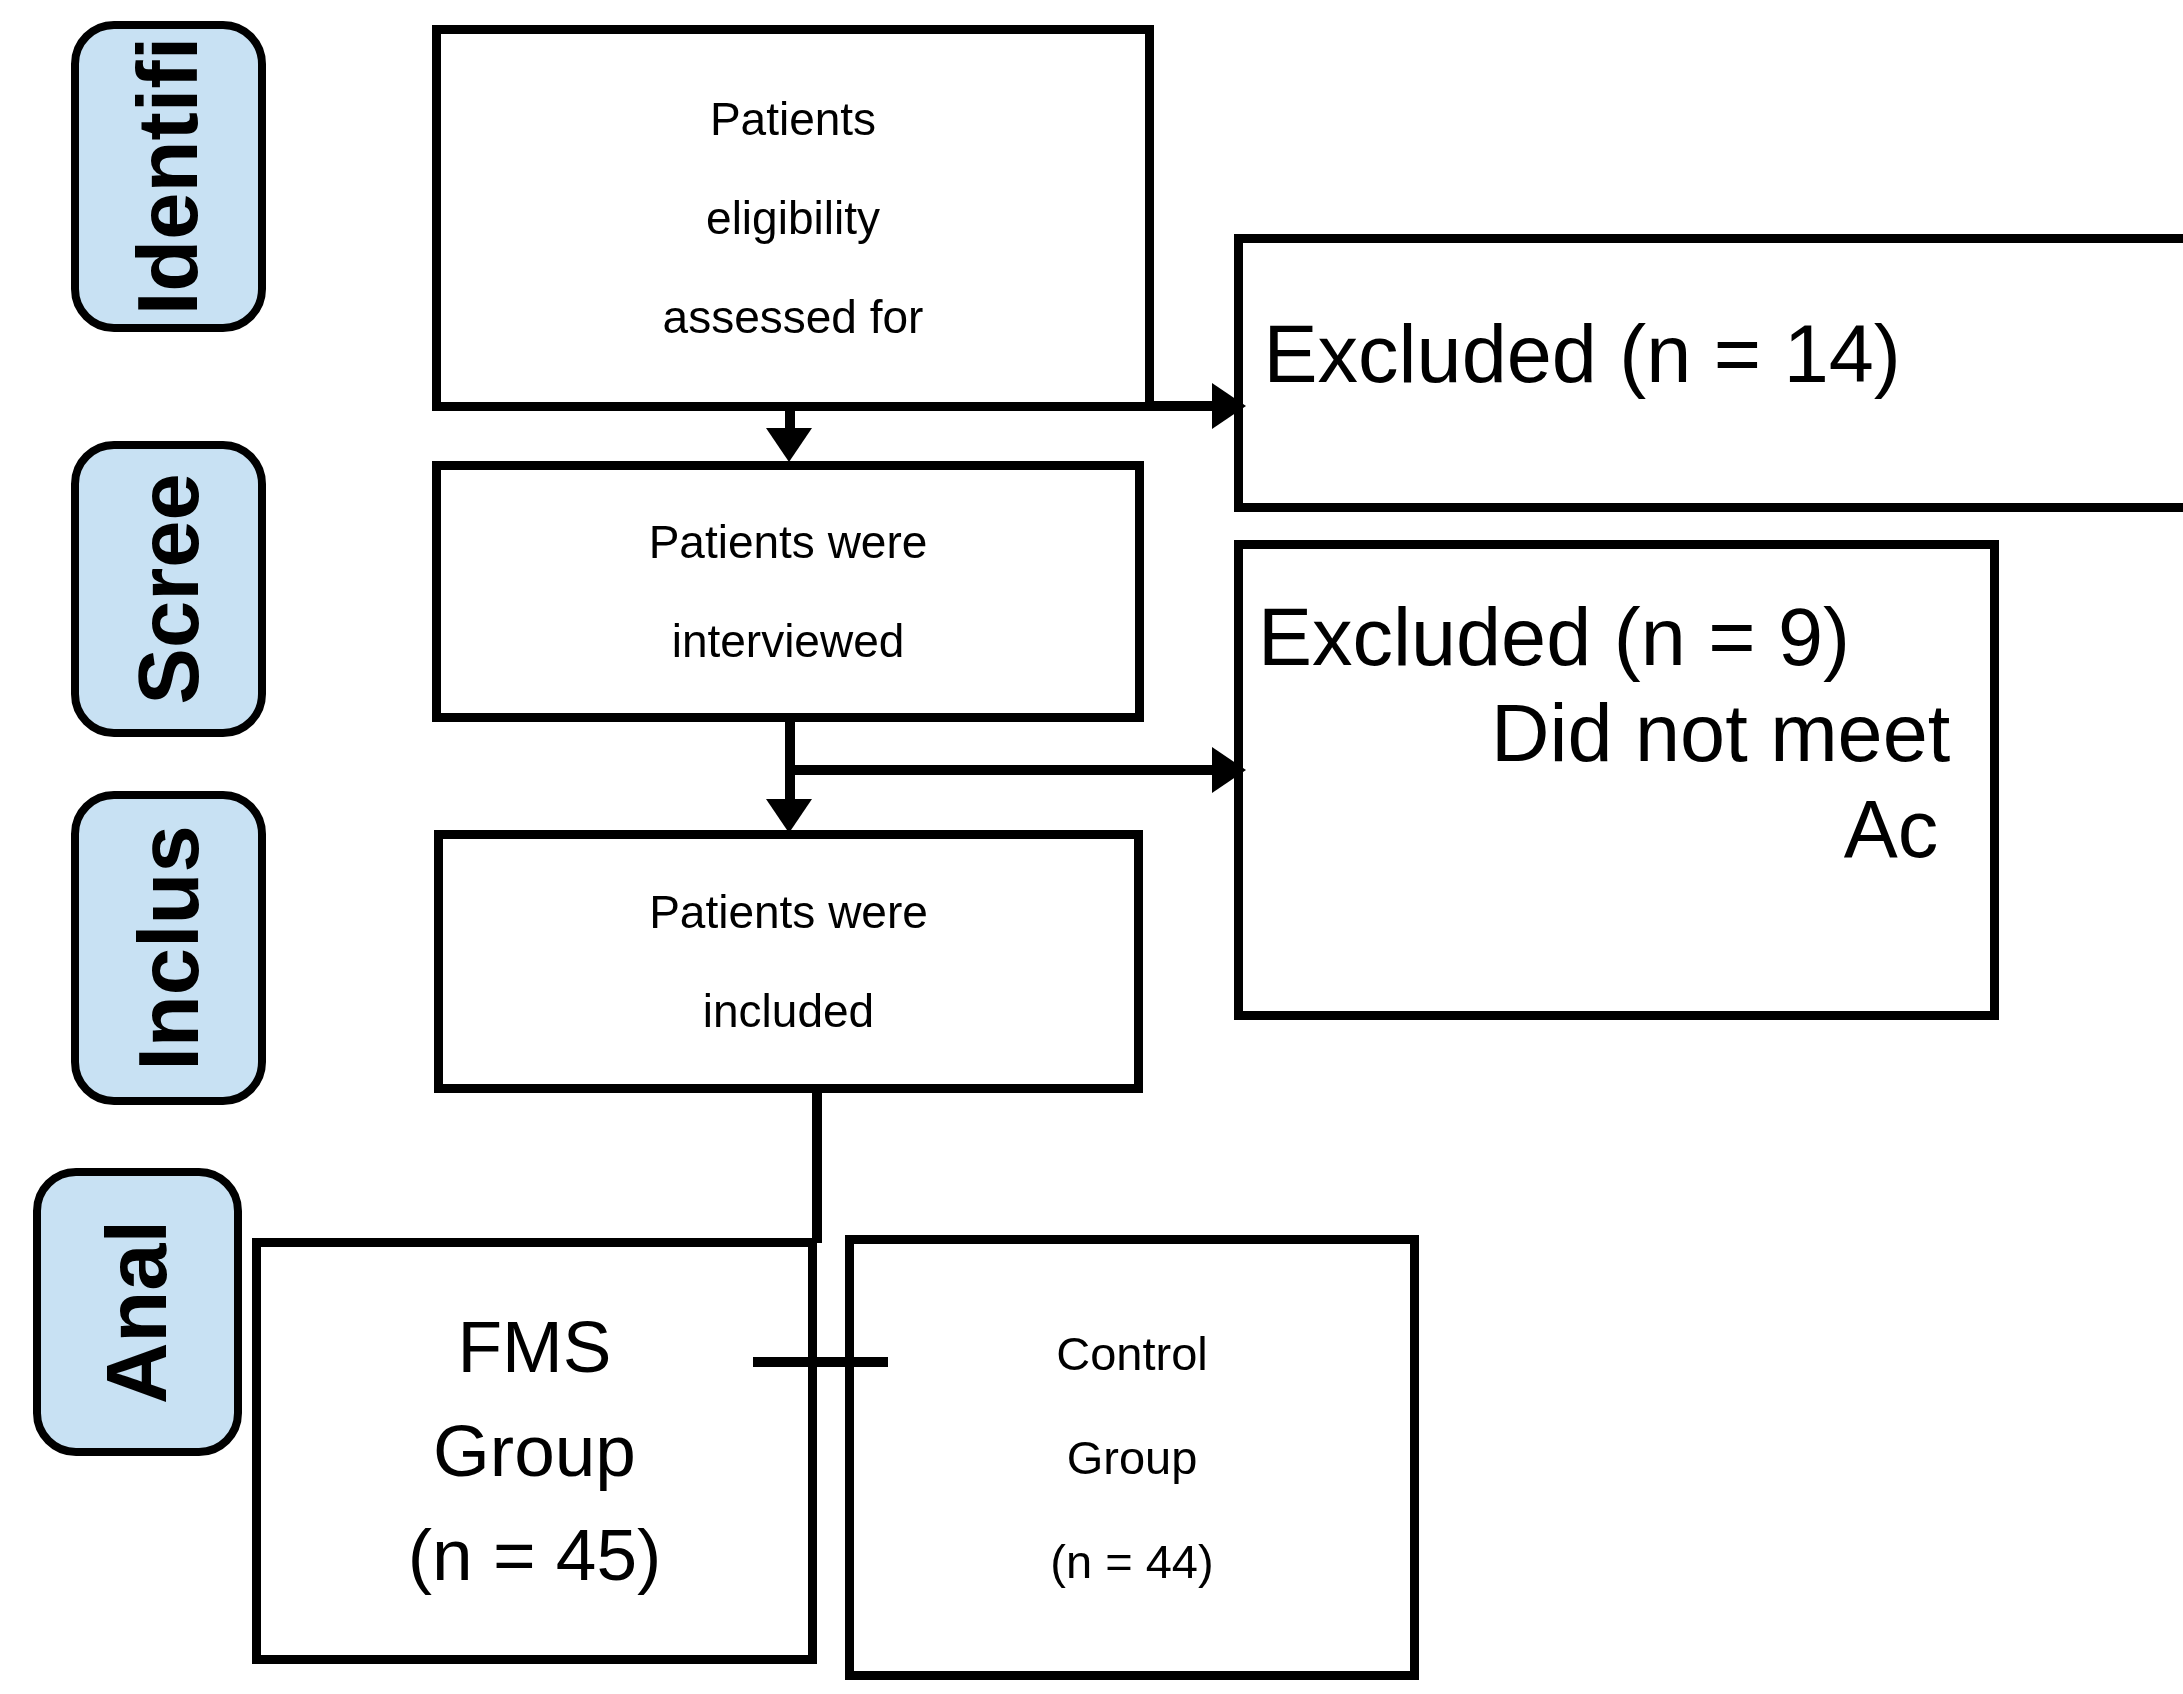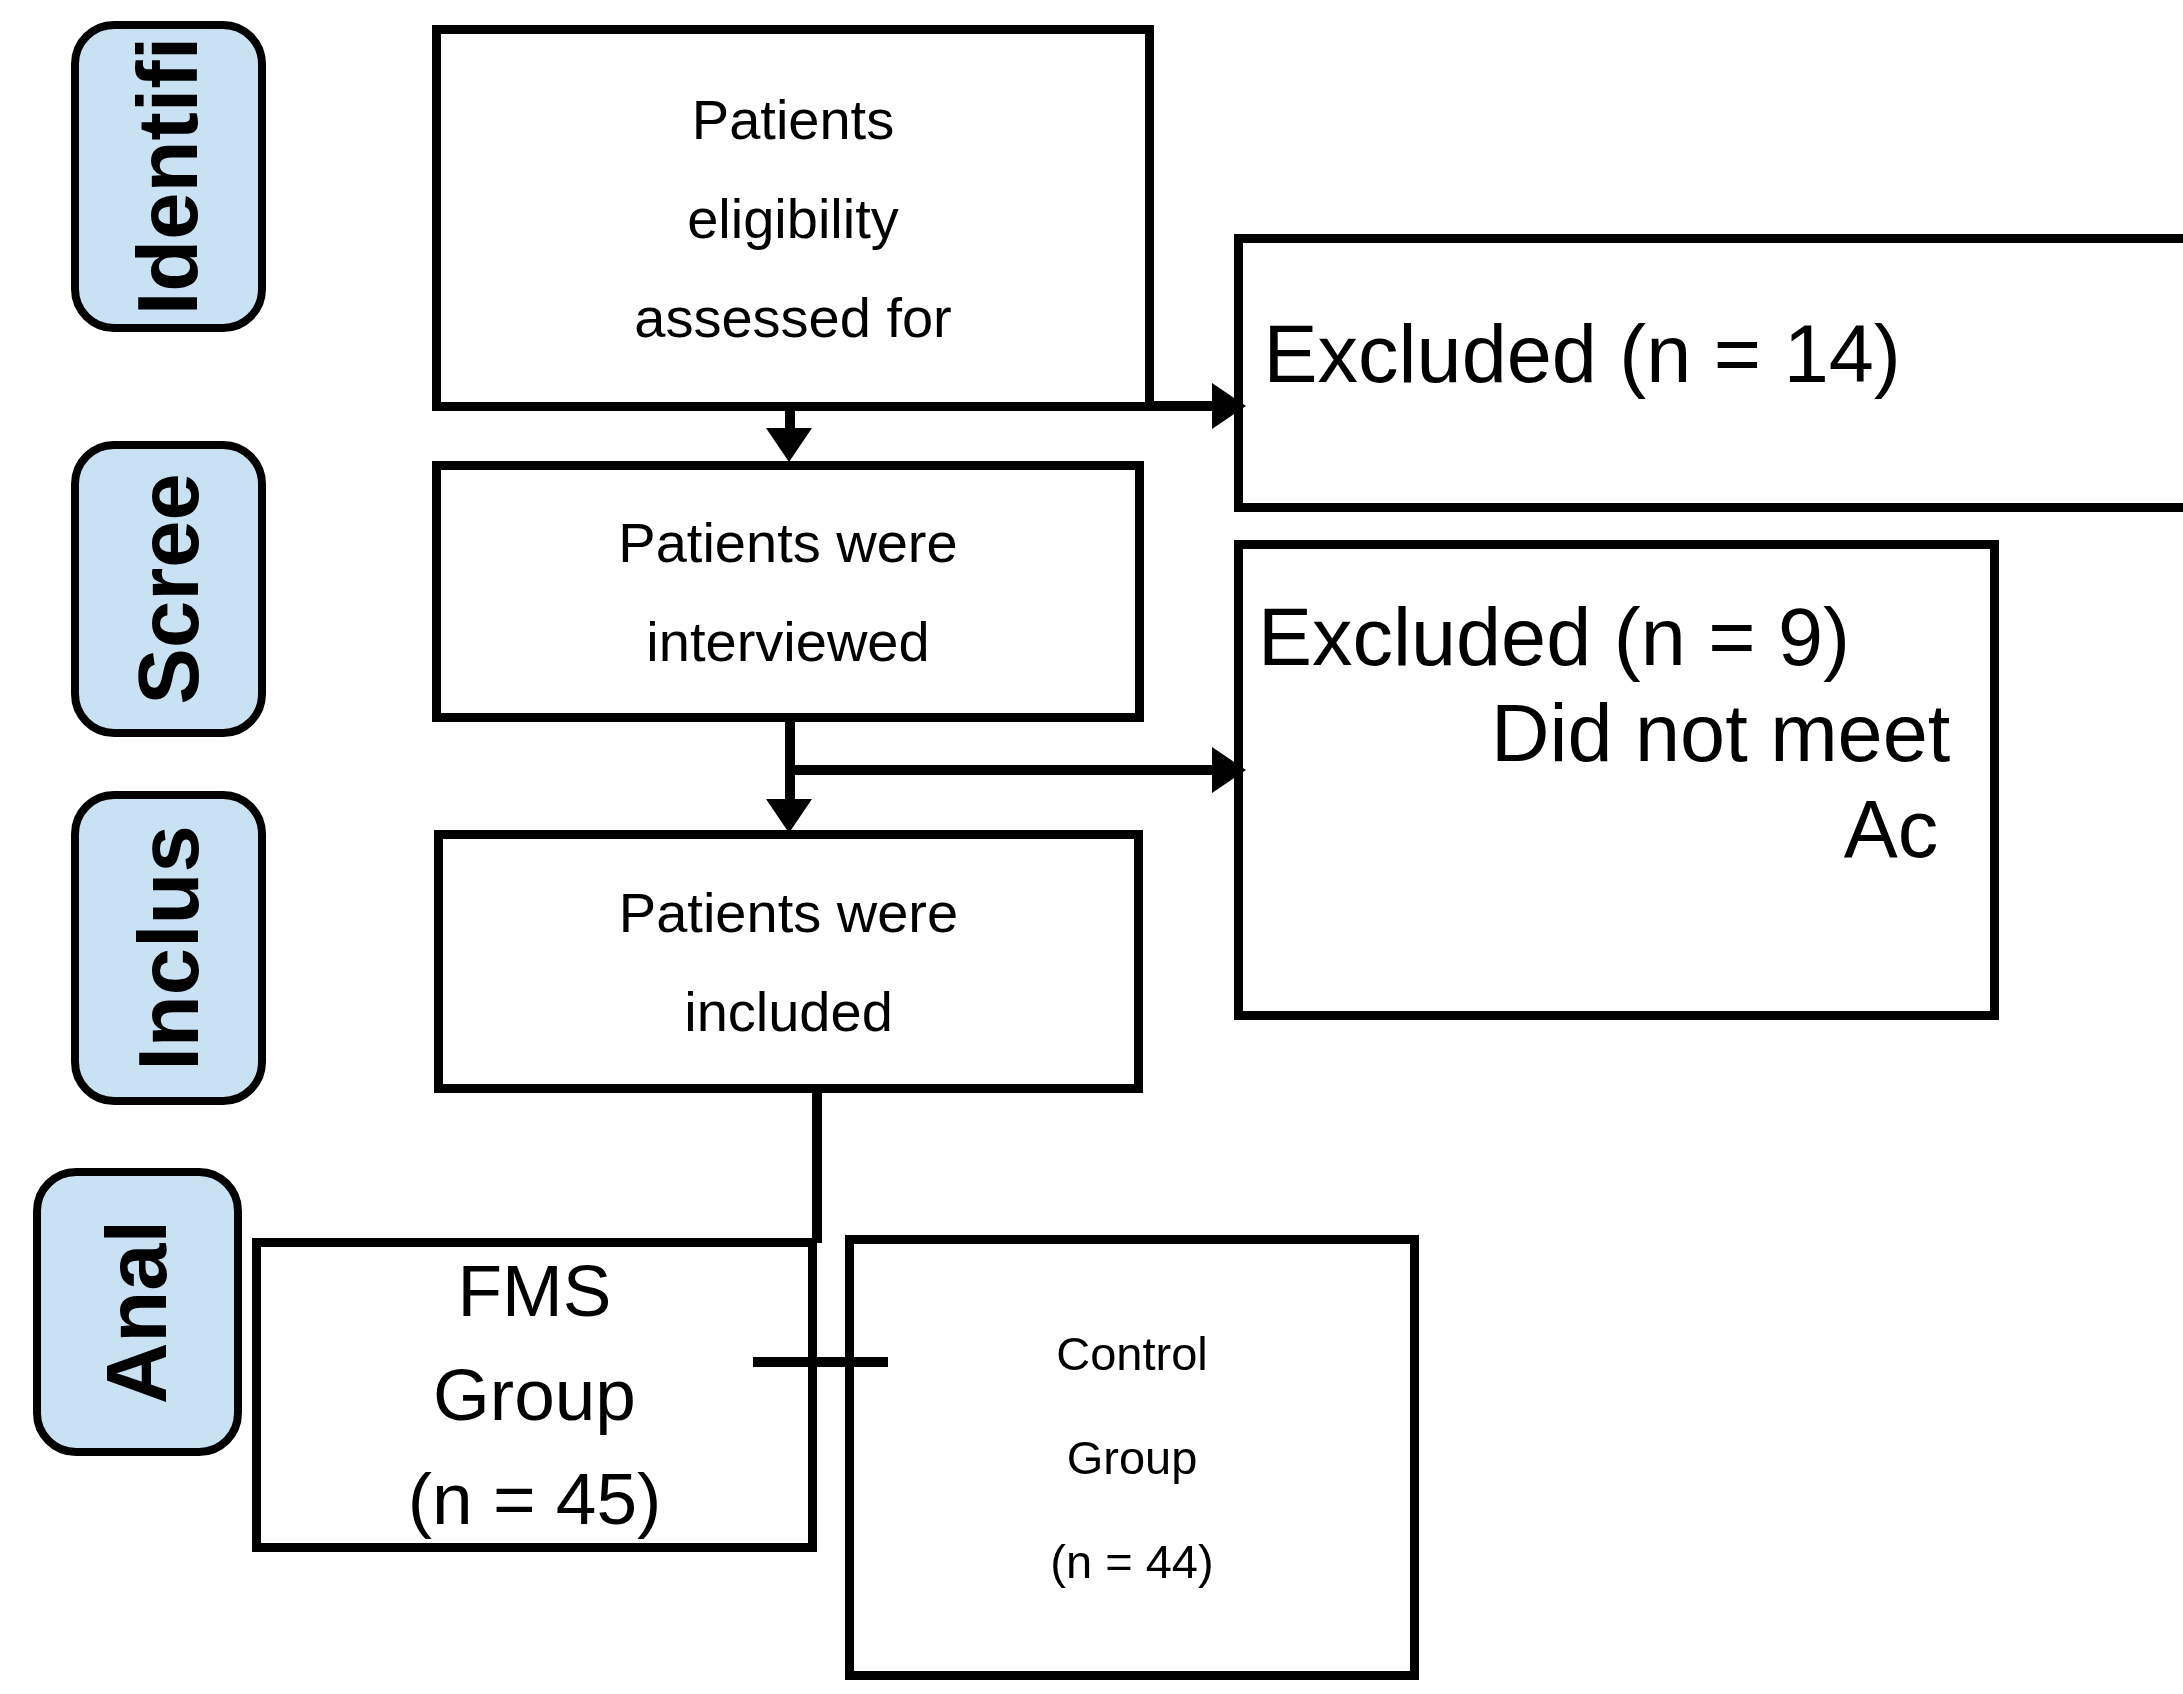--- a/index.html
+++ b/index.html
@@ -32,26 +32,26 @@
   #stage-analysis       { left: 33px;  top: 1168px; width: 209px; height: 288px; }
 
   
   .flowbox {
     position: absolute;
     background: #fff;
     border: 9.6px solid #000;
     display: flex; flex-direction: column;
     align-items: center; justify-content: center;
     text-align: center;
-    font-size: 56px; line-height: 99px;
+    font-size: 46px; line-height: 99px;
   }
   #box-assessed    { left: 432px;  top: 25.4px;   width: 722px; height: 386px; }
   #box-interviewed { left: 432px;  top: 461px;  width: 712px; height: 261px; }
   #box-included    { left: 434px;  top: 830px; width: 709px; height: 263px; }
-  #box-fms         { left: 252px;  top: 1238px; width: 565px;  height: 314px; font-size: 73px; line-height: 104px; }
+  #box-fms         { left: 252px;  top: 1238px; width: 565px;  height: 426px; font-size: 73px; line-height: 104px; }
   #box-control     { left: 845px; top: 1235px; width: 574px;  height: 445px; font-size: 47px; line-height: 104px; }
 
   
   .exclbox {
     position: absolute;
     background: #fff;
     border: 9.6px solid #000;
     font-size: 81px; line-height: 96px;
     display: flex; flex-direction: column;
   }

